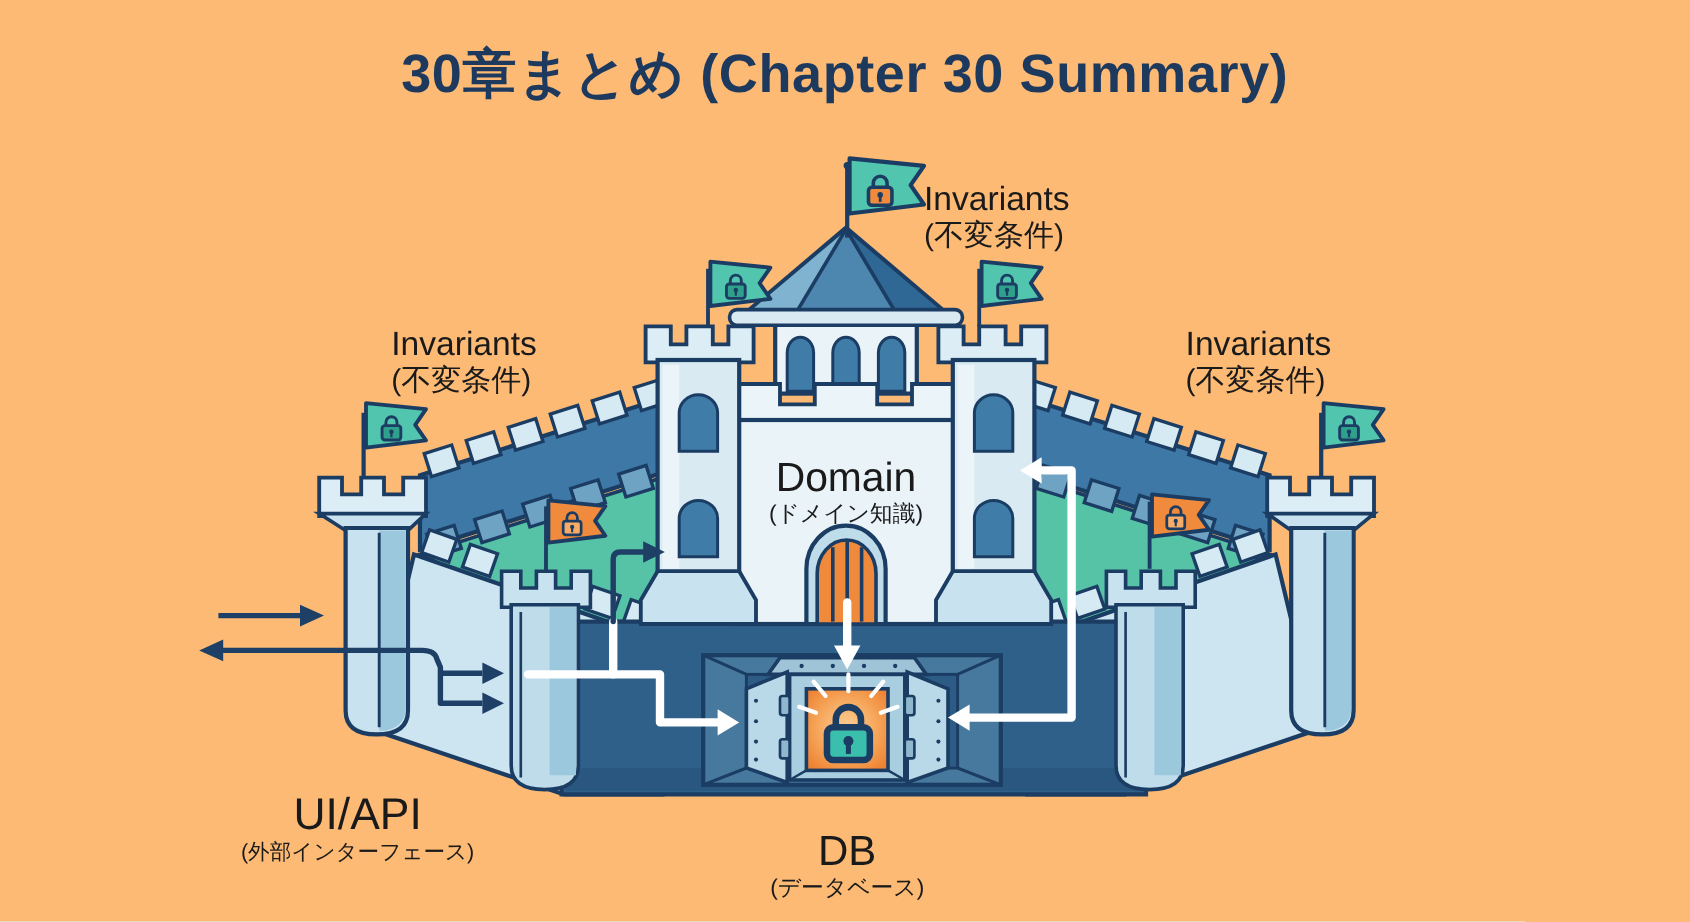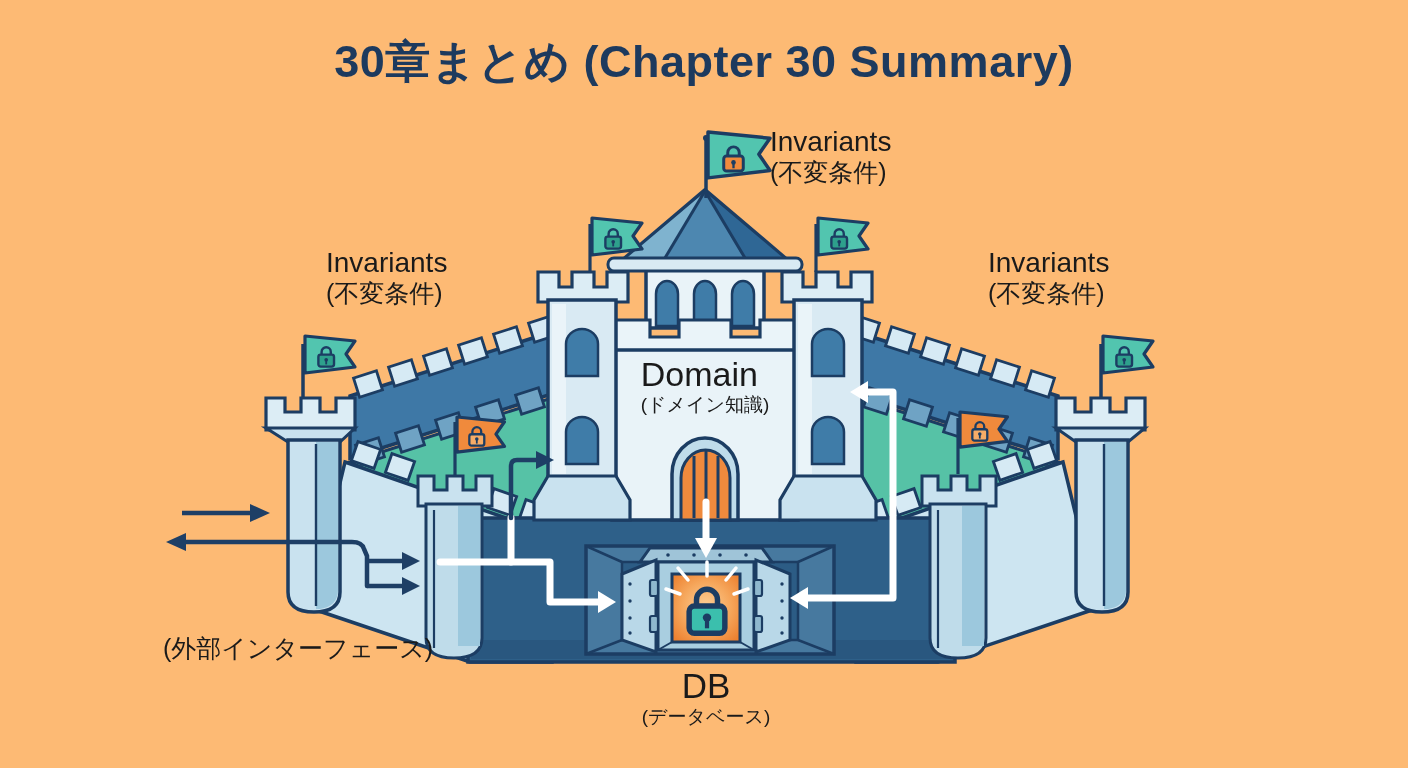--- a/index.html
+++ b/index.html
@@ -7,32 +7,32 @@
     position:relative;width:1408px;height:768px;margin:0 auto;
     background:#fdba74;overflow:hidden;
     font-family:"Liberation Sans",sans-serif;
   }
   .stage svg{position:absolute;left:0;top:0;}
   .title{
     position:absolute;top:32px;left:0;width:100%;
     text-align:center;font-size:45px;font-weight:700;
     color:#1D3A5E;letter-spacing:.5px;z-index:5;
   }
-  .lbl{position:absolute;color:#1A1A1A;line-height:1.14;z-index:5;}
+  .lbl{position:absolute;color:#1A1A1A;line-height:1.14;z-index:5;margin-top:24px;}
   .lbl .en,.lbl .ja{display:block;}
   #lbl-inv-top{left:770px;top:126px;font-size:28px;}
   #lbl-inv-top .ja{font-size:25px;}
   #lbl-inv-left{left:326px;top:247px;font-size:28px;}
   #lbl-inv-left .ja{font-size:25px;}
   #lbl-inv-right{left:988px;top:247px;font-size:28px;}
   #lbl-inv-right .ja{font-size:25px;}
-  #lbl-domain{left:705px;top:355px;transform:translateX(-50%);text-align:left;font-size:34px;}
+  #lbl-domain{left:705px;top:355px;transform:translateX(-50%);text-align:center;font-size:34px;}
   #lbl-domain .ja{font-size:19px;}
   #lbl-uiapi{left:298px;top:634px;transform:translateX(-50%);text-align:center;font-size:37px;}
-  #lbl-uiapi .ja{font-size:25px;}
+  #lbl-uiapi .ja{font-size:18px;}
   #lbl-db{left:706px;top:666px;transform:translateX(-50%);text-align:center;font-size:35px;}
   #lbl-db .ja{font-size:19px;}
 </style>
 </head>
 <body>
 
 <div class="stage">
 
 <svg width="1408" height="768" viewBox="0 0 1408 768">
   <defs>
@@ -318,20 +318,21 @@
 </div>
 <div class="lbl" id="lbl-inv-right">
   <span class="en">Invariants</span>
   <span class="ja">(不変条件)</span>
 </div>
 <div class="lbl" id="lbl-domain">
   <span class="en">Domain</span>
   <span class="ja">(ドメイン知識)</span>
 </div>
 <div class="lbl" id="lbl-uiapi">
+  <span class="en">UI/API</span>
   <span class="ja">(外部インターフェース)</span>
 </div>
 <div class="lbl" id="lbl-db">
   <span class="en">DB</span>
   <span class="ja">(データベース)</span>
 </div>
 
 </div>
 
 </body></html>

